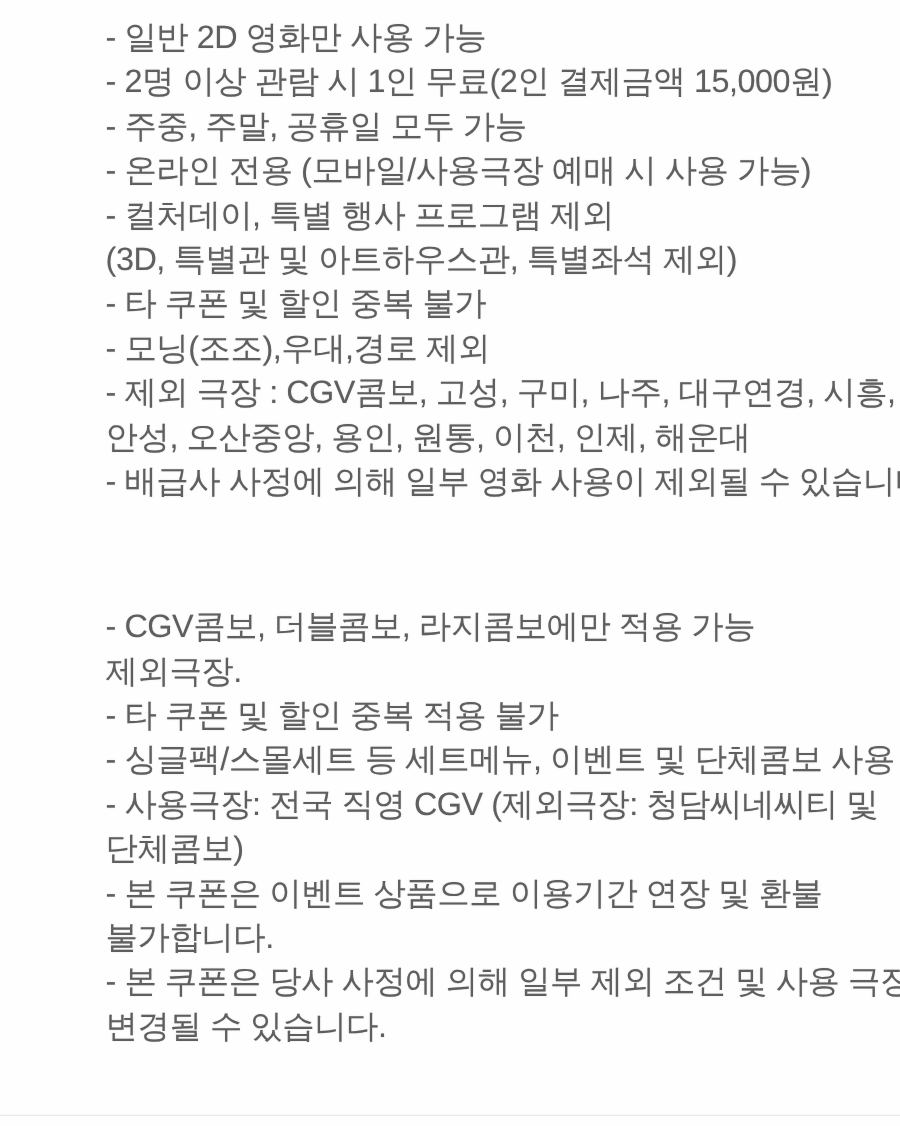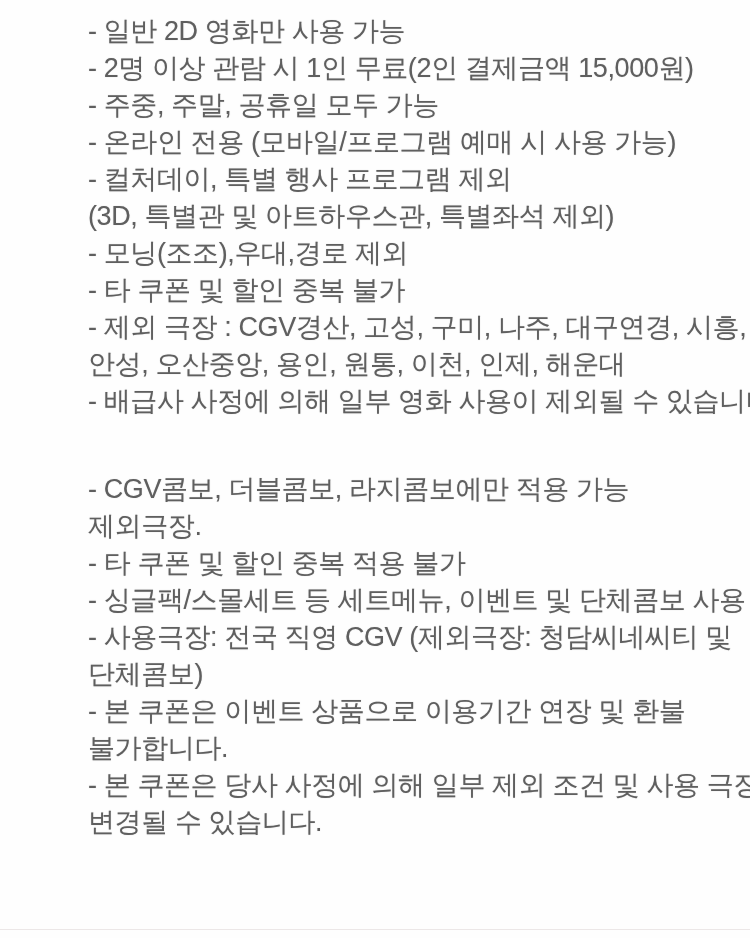--- a/index.html
+++ b/index.html
@@ -20,21 +20,21 @@
     background: #fefefe;
   }
   .section {
     padding-left: 88px;
     padding-right: 36px;
   }
   .section-movie {
     padding-top: 13px;
   }
   .section-combo {
-    margin-top: 51px;
+    margin-top: 84px;
   }
   .line {
     font-size: 27px;
     line-height: 37px;
     font-weight: 400;
     color: #5f5f5f;
     letter-spacing: -0.4px;
     white-space: nowrap;
     
     text-shadow: 0 0 1px rgba(95,95,95,0.35);
@@ -58,26 +58,26 @@
 </style>
 </head>
 <body>
 
 <div class="page">
 
   <div class="section section-movie">
     <div class="line">- 일반 2D 영화만 사용 가능</div>
     <div class="line">- 2명 이상 관람 시 1인 무료(2인 결제금액 15,000원)</div>
     <div class="line">- 주중, 주말, 공휴일 모두 가능</div>
-    <div class="line">- 온라인 전용 (모바일/프로그램 예매 시 사용 가능)</div>
+    <div class="line">- 온라인 전용 (모바일/사용극장 예매 시 사용 가능)</div>
     <div class="line">- 컬처데이, 특별 행사 프로그램 제외</div>
     <div class="line">(3D, 특별관 및 아트하우스관, 특별좌석 제외)</div>
+    <div class="line">- 타 쿠폰 및 할인 중복 불가</div>
     <div class="line">- 모닝(조조),우대,경로 제외</div>
-    <div class="line">- 타 쿠폰 및 할인 중복 불가</div>
-    <div class="line">- 제외 극장 : CGV경산, 고성, 구미, 나주, 대구연경, 시흥,</div>
+    <div class="line">- 제외 극장 : CGV콤보, 고성, 구미, 나주, 대구연경, 시흥,</div>
     <div class="line">안성, 오산중앙, 용인, 원통, 이천, 인제, 해운대</div>
     <div class="line">- 배급사 사정에 의해 일부 영화 사용이 제외될 수 있습니다.</div>
   </div>
 
   <div class="section section-combo">
     <div class="line">- CGV콤보, 더블콤보, 라지콤보에만 적용 가능</div>
     <div class="line">제외극장.</div>
     <div class="line">- 타 쿠폰 및 할인 중복 적용 불가</div>
     <div class="line">- 싱글팩/스몰세트 등 세트메뉴, 이벤트 및 단체콤보 사용 불가</div>
     <div class="line">- 사용극장: 전국 직영 CGV (제외극장: 청담씨네씨티 및</div>

